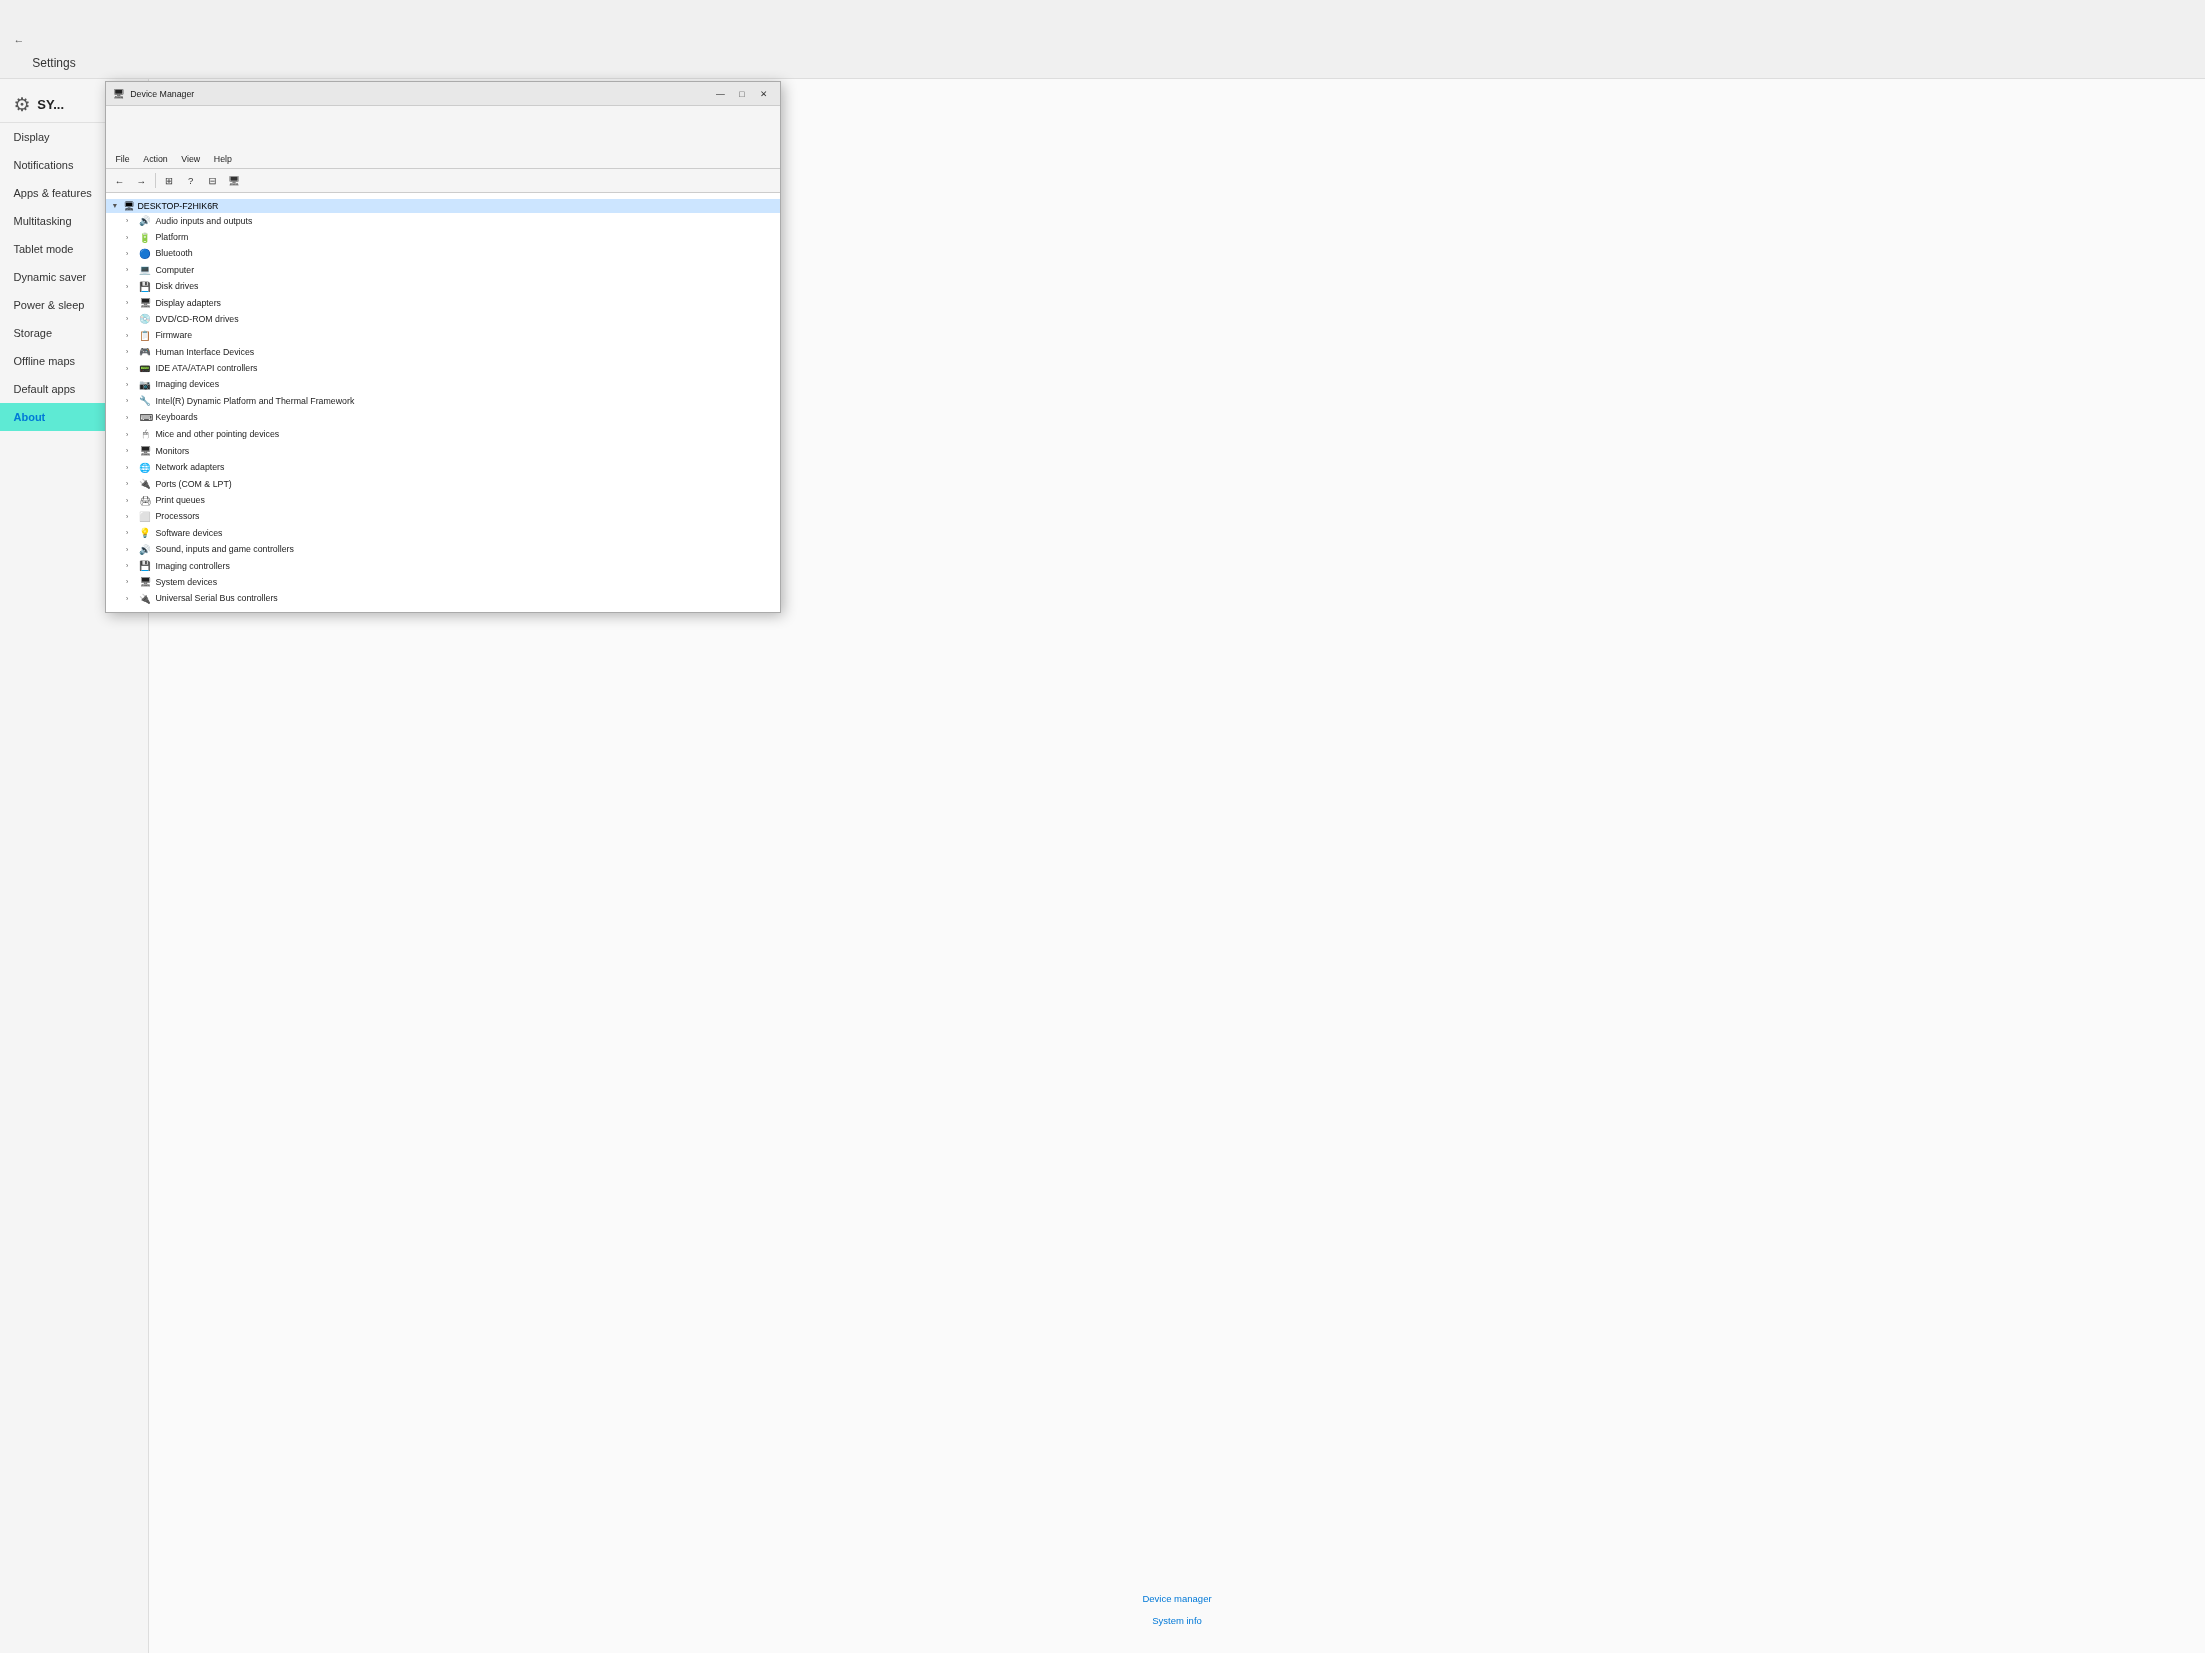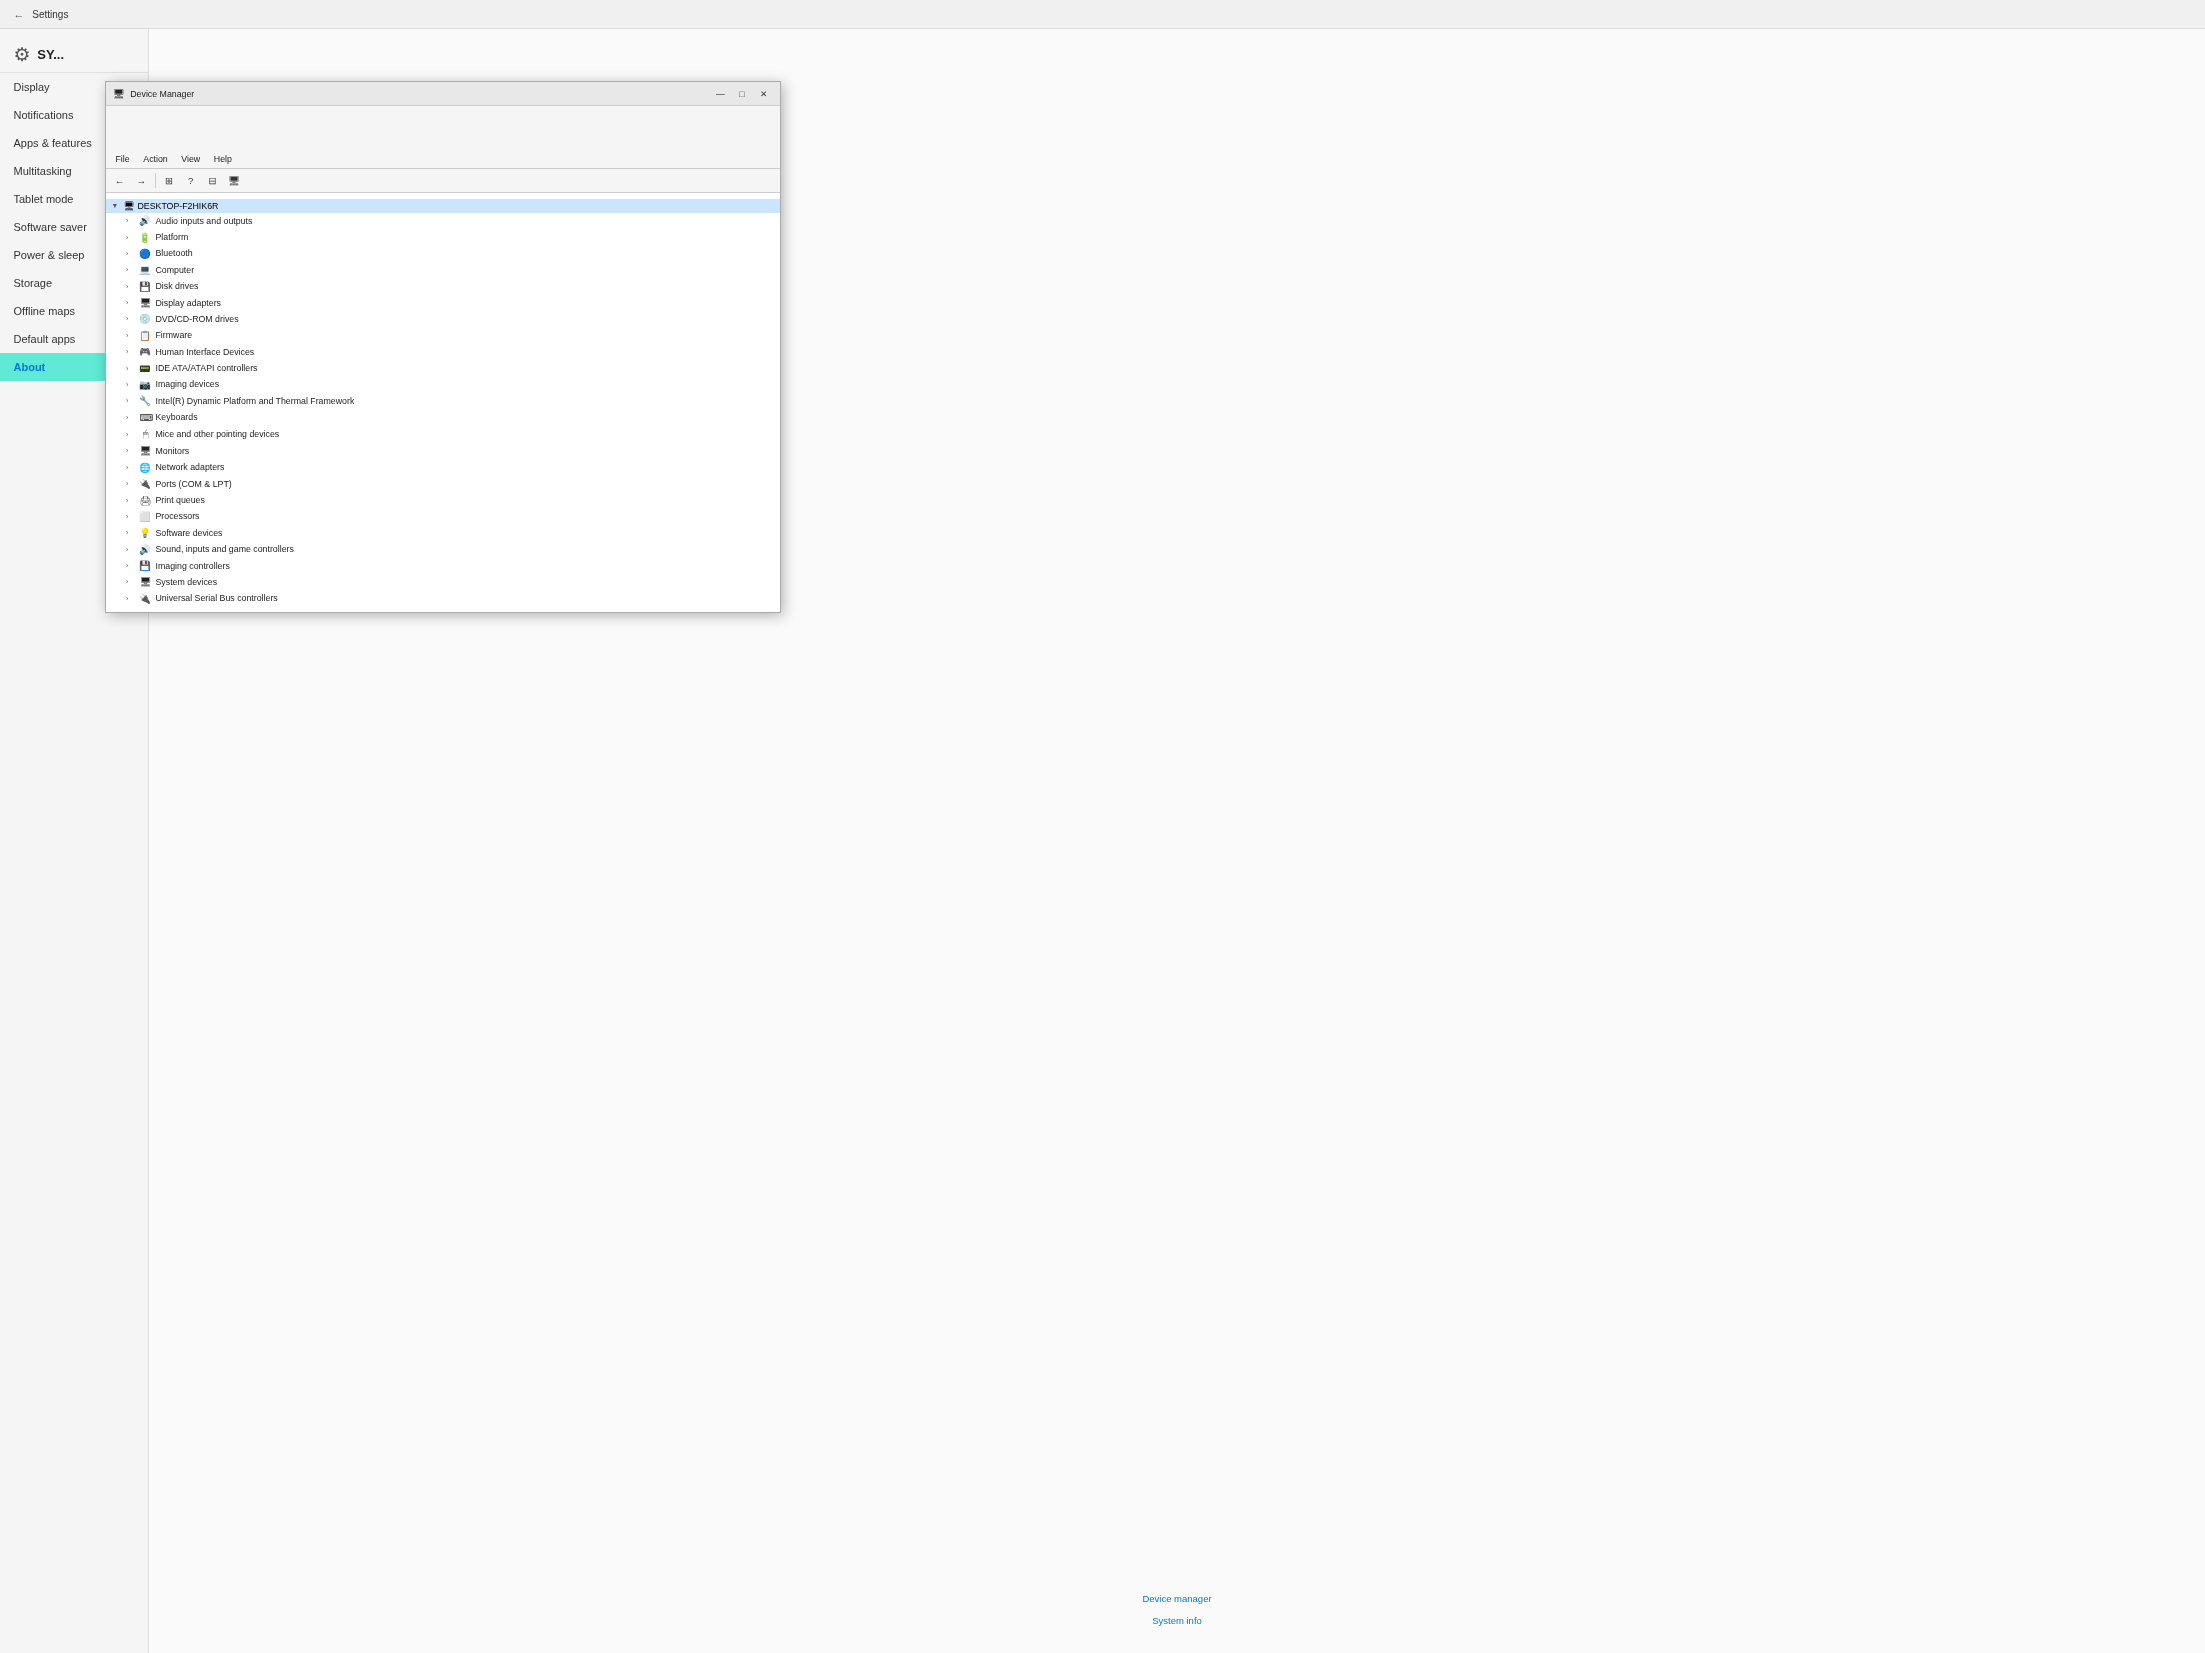--- a/index.html
+++ b/index.html
@@ -34,22 +34,23 @@
 
     .settings-back-btn {
       font-size: 10.8px;
       color: #555;
       cursor: pointer;
       background: none;
       border: none;
     }
 
     .settings-title {
-      font-size: 10px;
+      font-size: 12px;
       color: #333;
+      margin-top: 48px;
     }
 
     .settings-body {
       display: flex;
       flex: 1;
       overflow: hidden;
     }
 
     .settings-sidebar {
       width: 149px;
@@ -281,21 +282,21 @@
       <div class="settings-icon-row">
         <span class="settings-gear">⚙</span>
         <span class="settings-sys-label">SY...</span>
       </div>
 
       <div class="settings-nav-item">Display</div>
       <div class="settings-nav-item">Notifications</div>
       <div class="settings-nav-item">Apps &amp; features</div>
       <div class="settings-nav-item">Multitasking</div>
       <div class="settings-nav-item">Tablet mode</div>
-      <div class="settings-nav-item">Software saver</div>
+      <div class="settings-nav-item">Dynamic saver</div>
       <div class="settings-nav-item">Power &amp; sleep</div>
       <div class="settings-nav-item">Storage</div>
       <div class="settings-nav-item">Offline maps</div>
       <div class="settings-nav-item">Default apps</div>
       <div class="settings-nav-item active">About</div>
     </div>
 
     <div class="settings-content">
       <div class="settings-links">
         <a class="settings-link">Device manager</a>

